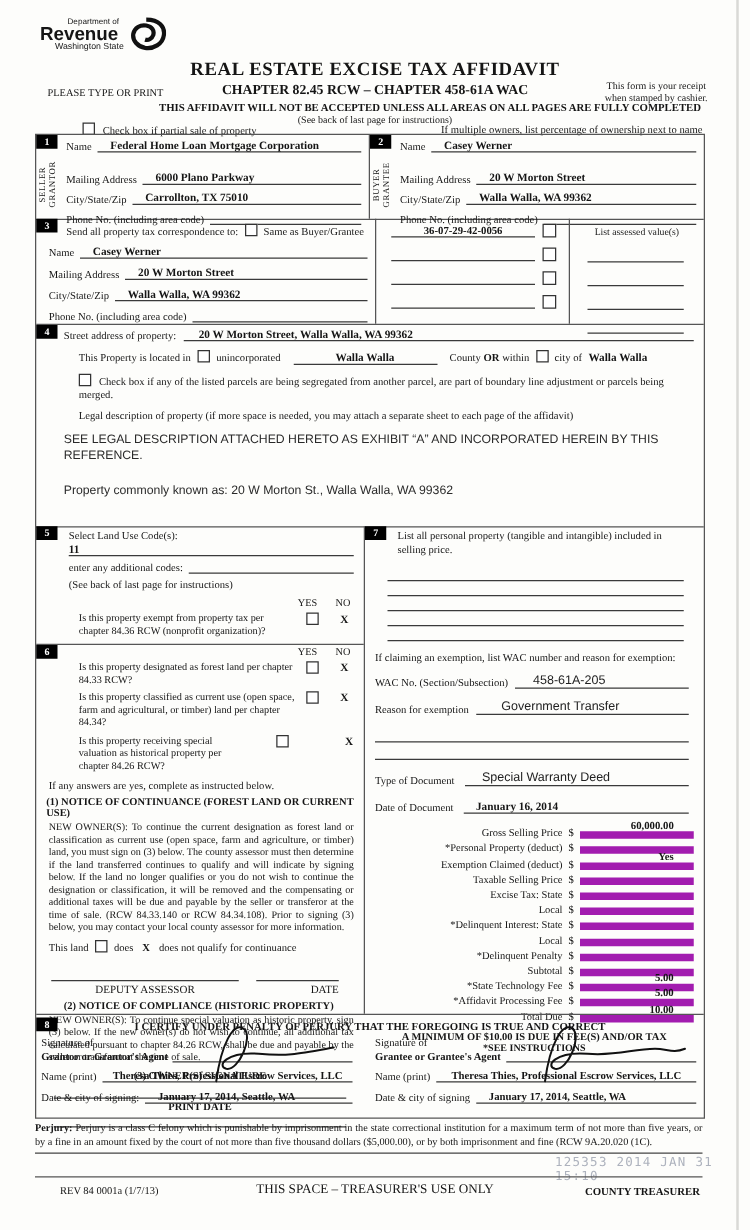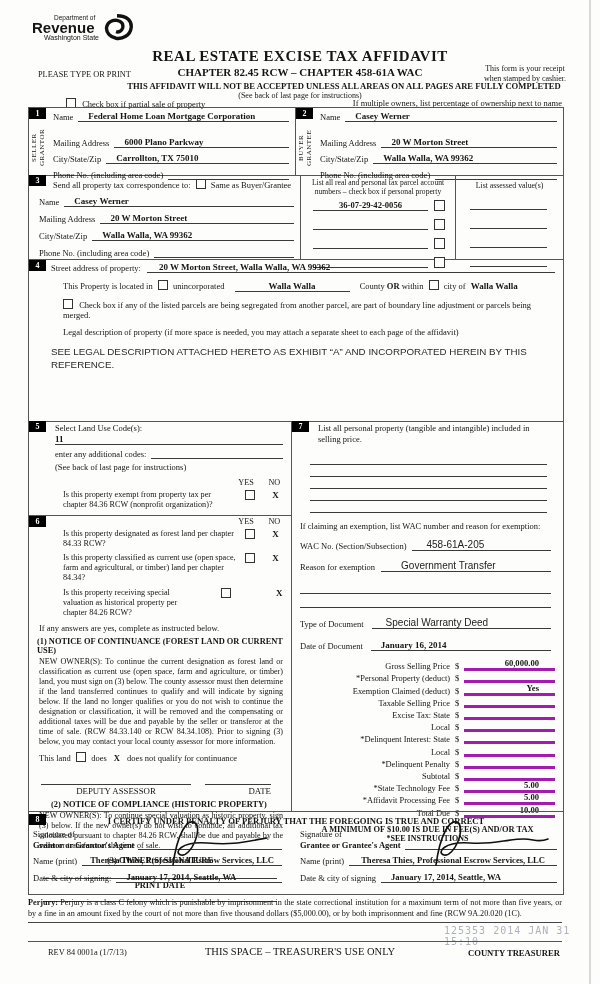--- a/index.html
+++ b/index.html
@@ -40,21 +40,21 @@
   .q .yescol{width:32px;text-align:center;}
   .q .nocol{width:26px;text-align:center;font-weight:bold;font-size:9px;}
   .yn{display:flex;margin:2px 4px 0 10px;font-size:8.2px;}
   .yn .sp{width:196px;}
   .yn .yescol{width:32px;text-align:center;}
   .yn .nocol{width:26px;text-align:center;}
   .para{font-size:8.1px;line-height:1.23;text-align:justify;margin:2px 8px 0 10px;}
   .mrow{display:flex;align-items:flex-end;margin:0 8px 0 0;height:12.2px;}
   .mrow .mlabel{width:158px;text-align:right;white-space:nowrap;font-size:8.4px;}
   .mrow .dol{width:14px;text-align:center;}
-  .mrow .mline{flex:1;border-bottom:3px solid #a21caf;text-align:right;font-weight:bold;font-size:8.6px;padding-right:16px;min-height:10px;}
+  .mrow .mline{flex:1;border-bottom:6px solid #a21caf;text-align:right;font-weight:bold;font-size:8.6px;padding-right:16px;min-height:10px;}
   .blank-line{border-bottom:1px solid #3a3a3a;height:11px;}
   .sigpath{stroke:#111;stroke-width:1.6;fill:none;stroke-linecap:round;}
   .stamp{font-family:"DejaVu Sans Mono",monospace;color:#adb2bd;font-size:10px;letter-spacing:1px;}
   .edge{position:absolute;top:0;right:9px;width:2px;height:984px;background:#d9d9d6;}
 </style>
 </head>
 <body>
 
 <div class="page">
   <div class="edge"></div>
@@ -156,21 +156,20 @@
         <div class="frow" style="margin-top:6px;margin-left:10px;">
           <span class="lbl">City/State/Zip</span>
           <span class="fill">Walla Walla,  WA 99362</span>
         </div>
         <div class="frow" style="margin-top:6px;margin-left:10px;">
           <span class="lbl">Phone No. (including area code)</span>
           <span class="fill"></span>
         </div>
       </div>
       <div class="cellB2">
-        <div class="ctr" style="margin:3px 6px 0 6px;line-height:1.2;">List all real and personal tax parcel account numbers – check box if personal property</div>
         <div style="display:flex;align-items:flex-end;margin:4px 10px 0 12px;">
           <span class="ul b" style="flex:1;font-size:8.6px;text-align:center;">36-07-29-42-0056</span>
           <span class="cb big" style="margin-left:6px;"></span>
         </div>
         <div style="display:flex;align-items:flex-end;margin:8px 10px 0 12px;">
           <span class="ul" style="flex:1;height:10px;"></span>
           <span class="cb big" style="margin-left:6px;"></span>
         </div>
         <div style="display:flex;align-items:flex-end;margin:8px 10px 0 12px;">
           <span class="ul" style="flex:1;height:10px;"></span>
@@ -207,20 +206,21 @@
         <span class="cb" style="margin:0 3px;"></span>
         <span>city of</span>
         <span class="b" style="margin-left:3px;font-size:9px;">Walla Walla</span>
       </div>
       <div style="margin:7px 8px 0 34px;">
         <span class="cb"></span>
         <span style="margin-left:4px;">Check box if any of the listed parcels are being segregated from another parcel, are part of boundary line adjustment or parcels being merged.</span>
       </div>
       <div style="margin:7px 8px 0 34px;">Legal description of property (if more space is needed, you may attach a separate sheet to each page of the affidavit)</div>
       <div class="sans" style="margin:9px 30px 0 22px;font-size:9.8px;line-height:1.3;color:#2a2a2a;">SEE LEGAL DESCRIPTION ATTACHED HERETO AS EXHIBIT “A” AND INCORPORATED HEREIN BY THIS REFERENCE.</div>
+      <div class="sans" style="margin:16px 30px 0 22px;font-size:9.8px;color:#2a2a2a;">Property commonly known as: 20 W Morton St., Walla Walla, WA 99362</div>
     </div>
 
     <div class="colL">
       <div class="badge" style="left:0;top:0;">5</div>
       <div style="margin:2px 8px 0 26px;">Select Land Use Code(s):</div>
       <div class="ul b" style="margin:1px 8px 0 26px;font-size:9px;">11</div>
       <div style="display:flex;align-items:flex-end;margin:3px 8px 0 26px;">
         <span>enter any additional codes:</span>
         <span class="ul" style="flex:1;margin-left:5px;height:10px;"></span>
       </div>

